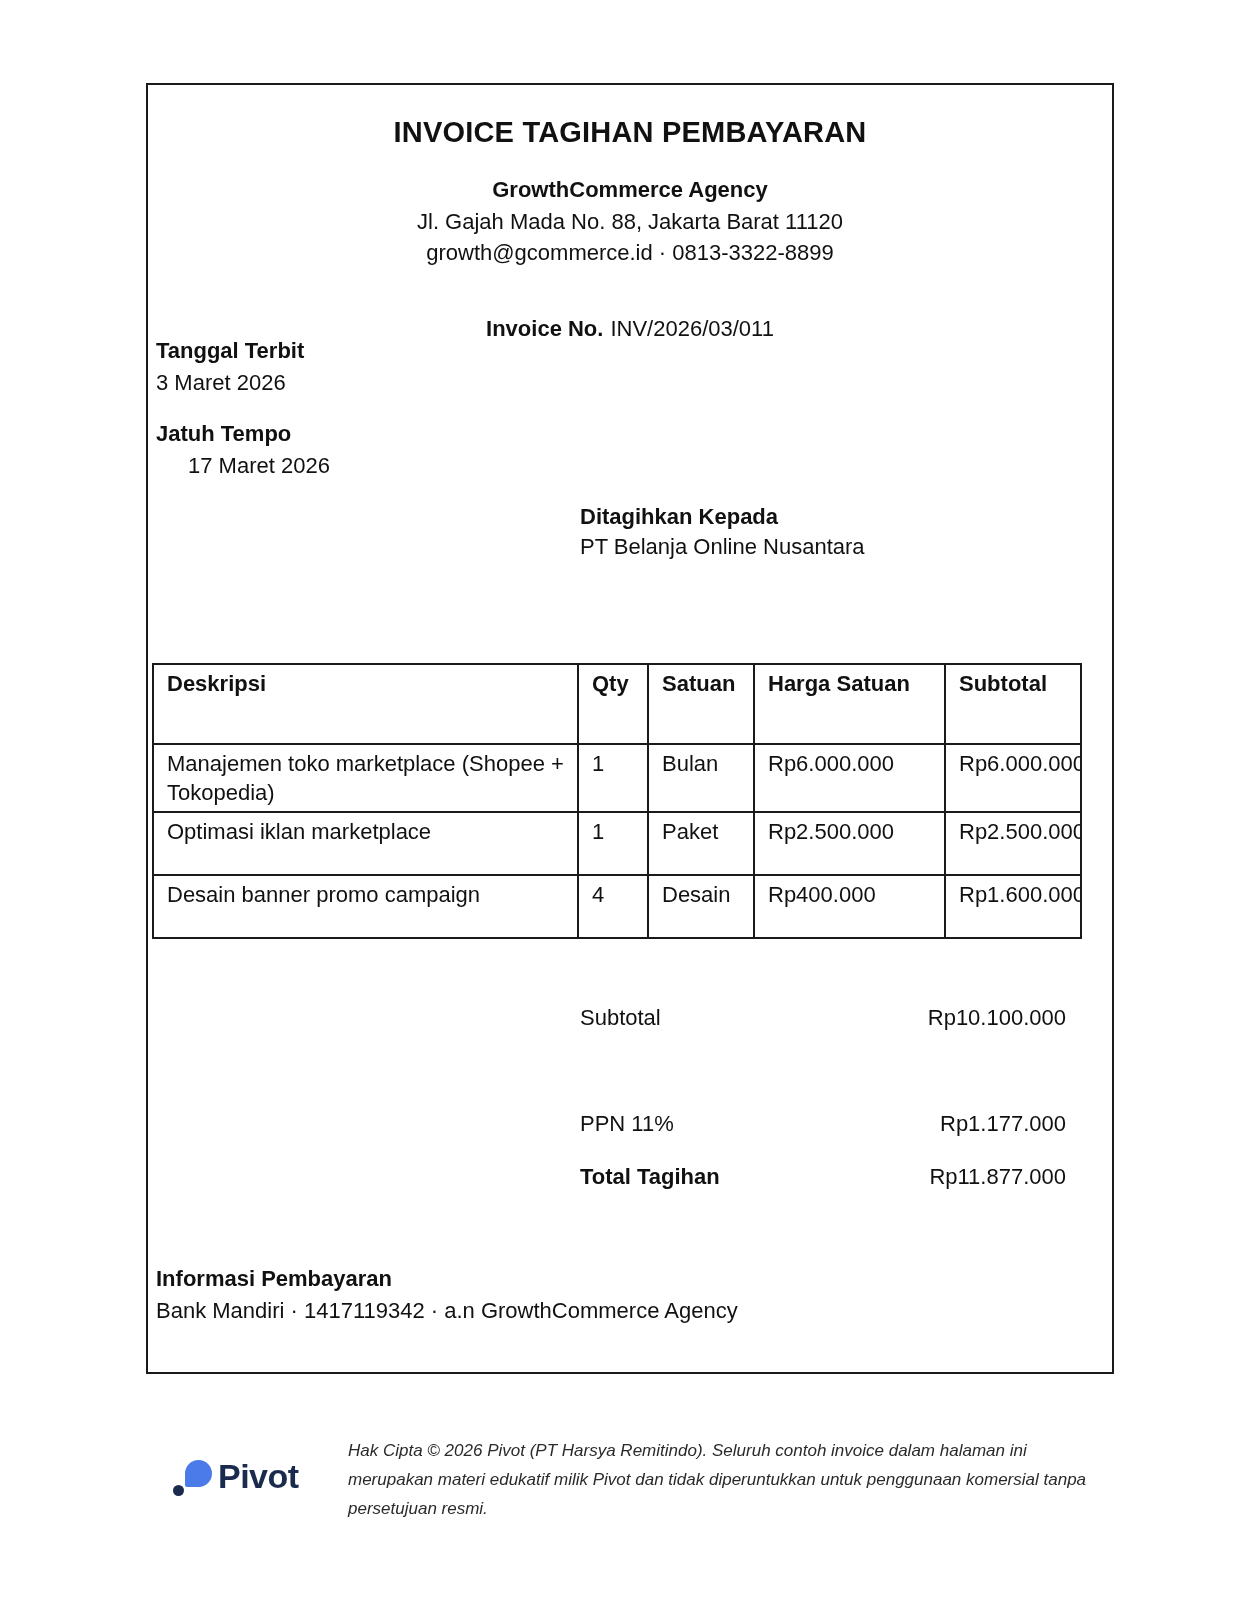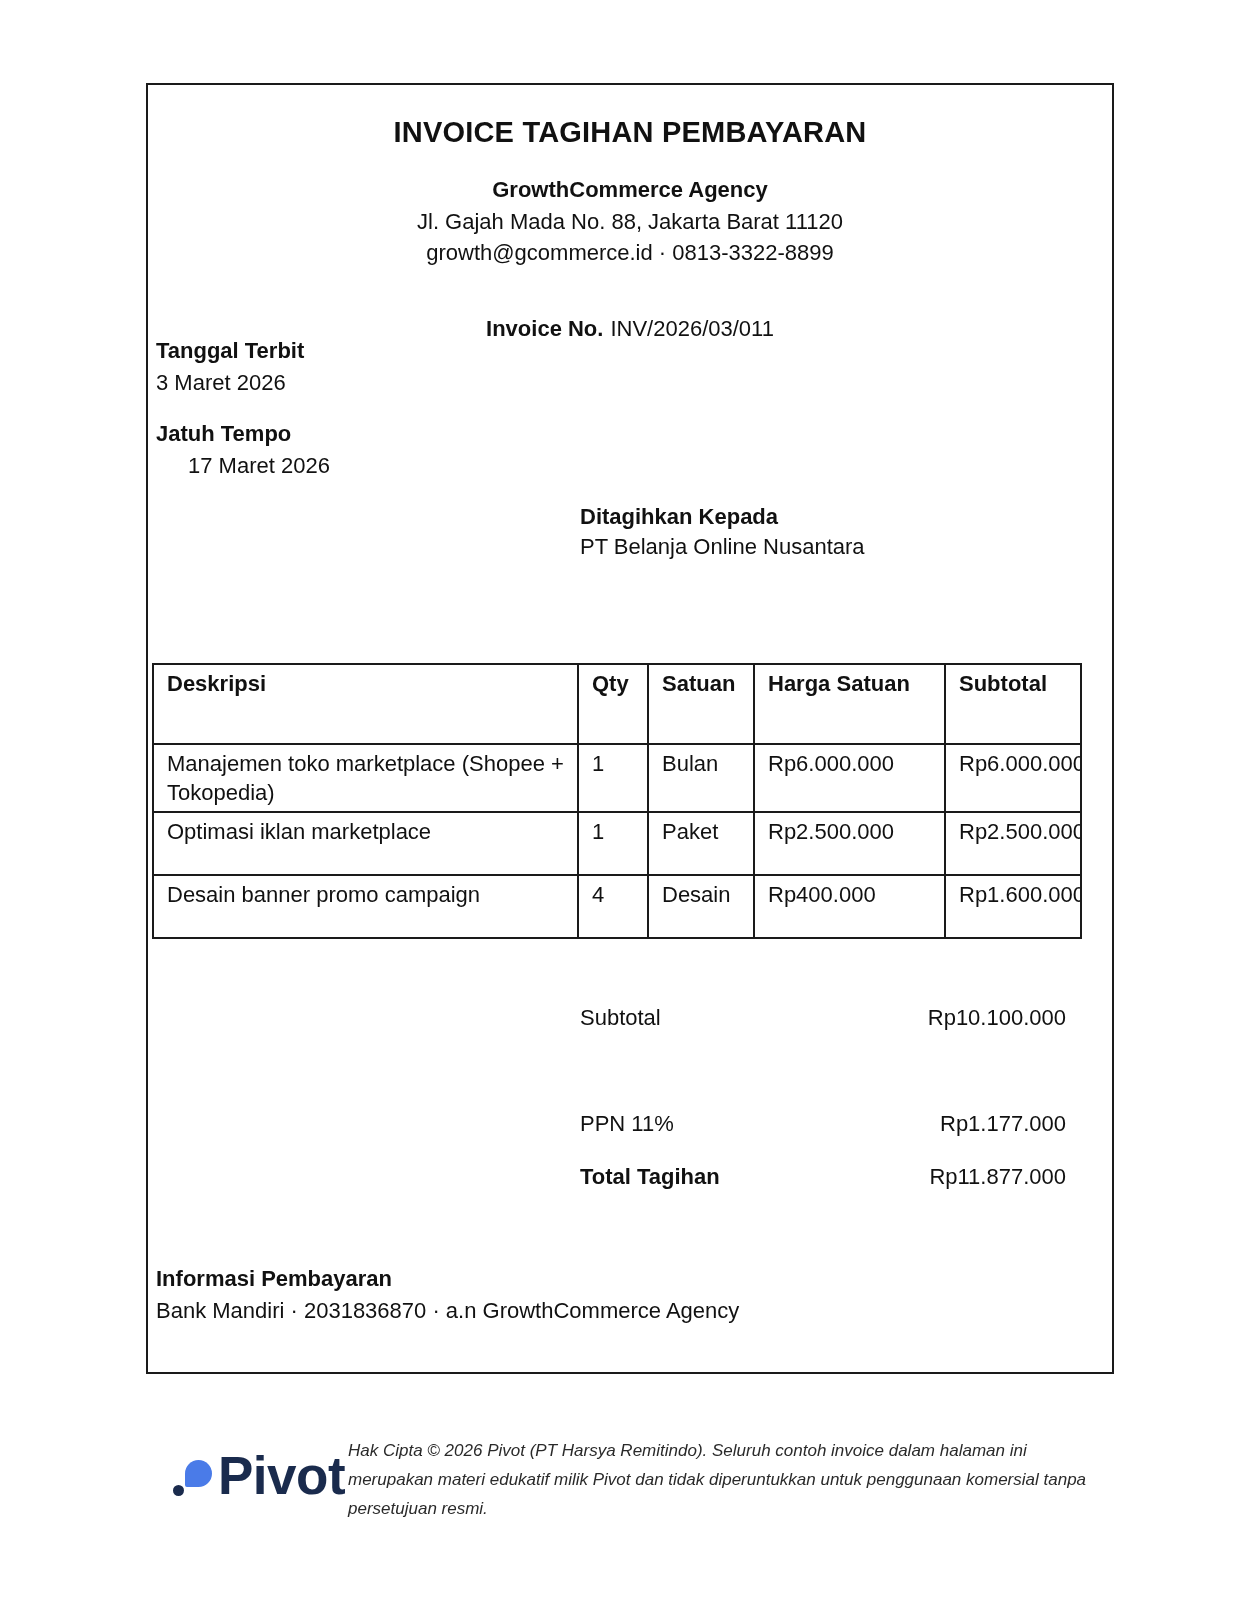--- a/index.html
+++ b/index.html
@@ -114,21 +114,21 @@
     top: 30px;
     width: 11px;
     height: 11px;
     border-radius: 50%;
     background: #1a2b4d;
   }
   .pivot-text {
     position: absolute;
     left: 46px;
     top: -1px;
-    font-size: 53px;
+    font-size: 34px;
     line-height: 44px;
     font-weight: bold;
     color: #1a2b4d;
     letter-spacing: -0.5px;
   }
   .disclaimer {
     position: absolute;
     left: 348px;
     top: 1436px;
     width: 742px;
@@ -212,21 +212,21 @@
   <div class="total-row total-row-2">
     <span class="t-label">PPN 11%</span>
     <span class="t-value">Rp1.177.000</span>
   </div>
   <div class="total-row total-row-3">
     <span class="t-label">Total Tagihan</span>
     <span class="t-value">Rp11.877.000</span>
   </div>
 
   <div class="abs fs22 payment-label">Informasi Pembayaran</div>
-  <div class="abs fs22 payment-value">Bank Mandiri · 2031836870 · a.n GrowthCommerce Agency</div>
+  <div class="abs fs22 payment-value">Bank Mandiri · 1417119342 · a.n GrowthCommerce Agency</div>
 
 </div>
 
 <div class="pivot-logo">
   <span class="pivot-bubble"></span>
   <span class="pivot-dot"></span>
   <span class="pivot-text">Pivot</span>
 </div>
 
 <div class="disclaimer">Hak Cipta © 2026 Pivot (PT Harsya Remitindo). Seluruh contoh invoice dalam halaman ini merupakan materi edukatif milik Pivot dan tidak diperuntukkan untuk penggunaan komersial tanpa persetujuan resmi.</div>

